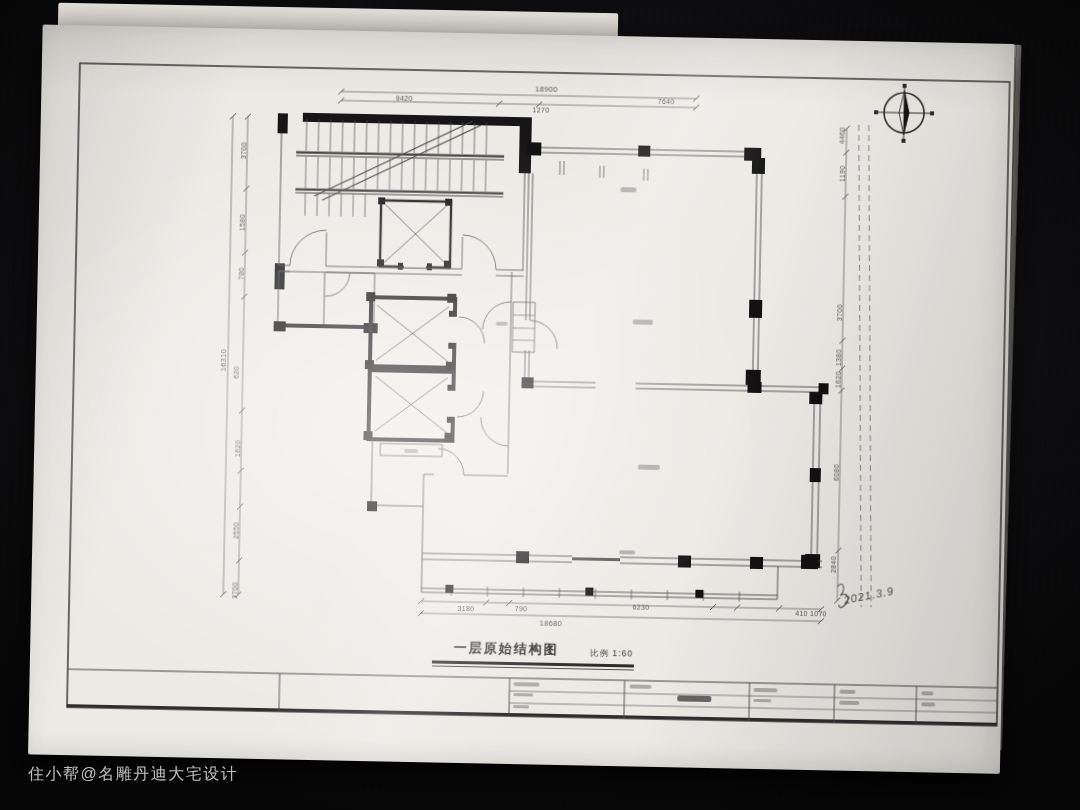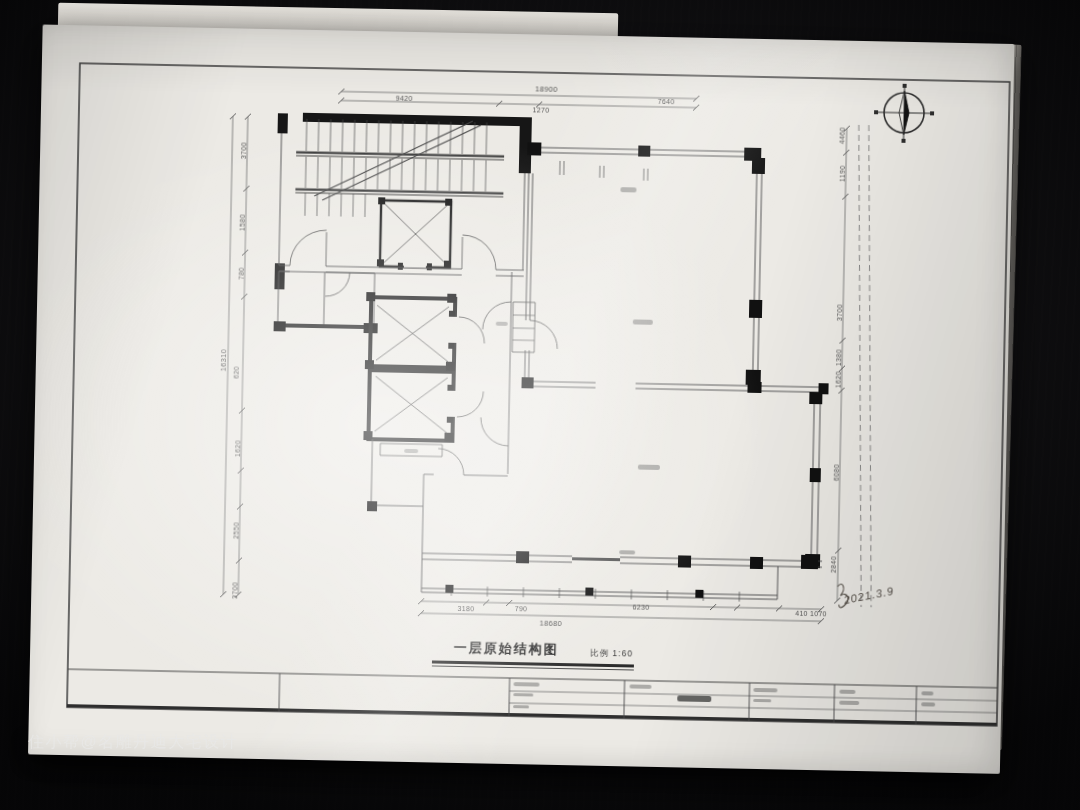--- a/index.html
+++ b/index.html
@@ -38,21 +38,21 @@
   .dim{position:absolute;font-size:7px;color:#565656;white-space:nowrap;transform:translate(-50%,-50%);letter-spacing:.3px;}
   .dim.v{transform:translate(-50%,-50%) rotate(-90deg);}
   .dim.big{font-size:7.5px;}
   .plan-title{position:absolute;left:398px;top:606px;width:156px;text-align:center;font-size:13px;font-weight:bold;color:#2c2c2c;letter-spacing:2px;}
   .plan-scale{position:absolute;left:560px;top:612px;font-size:8.5px;color:#3a3a3a;letter-spacing:1px;}
   .title-rule{position:absolute;left:402px;top:628px;width:202px;height:3px;background:#2b2b2b;}
   .title-rule2{position:absolute;left:402px;top:633px;width:202px;height:1px;background:#4a4a4a;}
   .handwrite{position:absolute;left:812px;top:548px;font-size:11px;font-style:italic;color:#544e47;transform:rotate(-12deg);letter-spacing:1px;}
   .smudge{position:absolute;background:#6b6b6b;opacity:.5;border-radius:2px;filter:blur(.6px);}
   .smudge.dark{background:#383838;opacity:.75;}
-  .watermark{position:absolute;left:28px;top:732px;font-size:16px;color:rgba(232,232,230,.82);letter-spacing:1.5px;}
+  .watermark{position:absolute;left:28px;top:764px;font-size:16px;color:rgba(232,232,230,.82);letter-spacing:1.5px;}
 </style>
 </head>
 <body>
 
 <div class="stack-top"></div>
 <div class="stack-right"></div>
 <div class="stack-bottom"></div>
 
 <div class="sheet">
 

